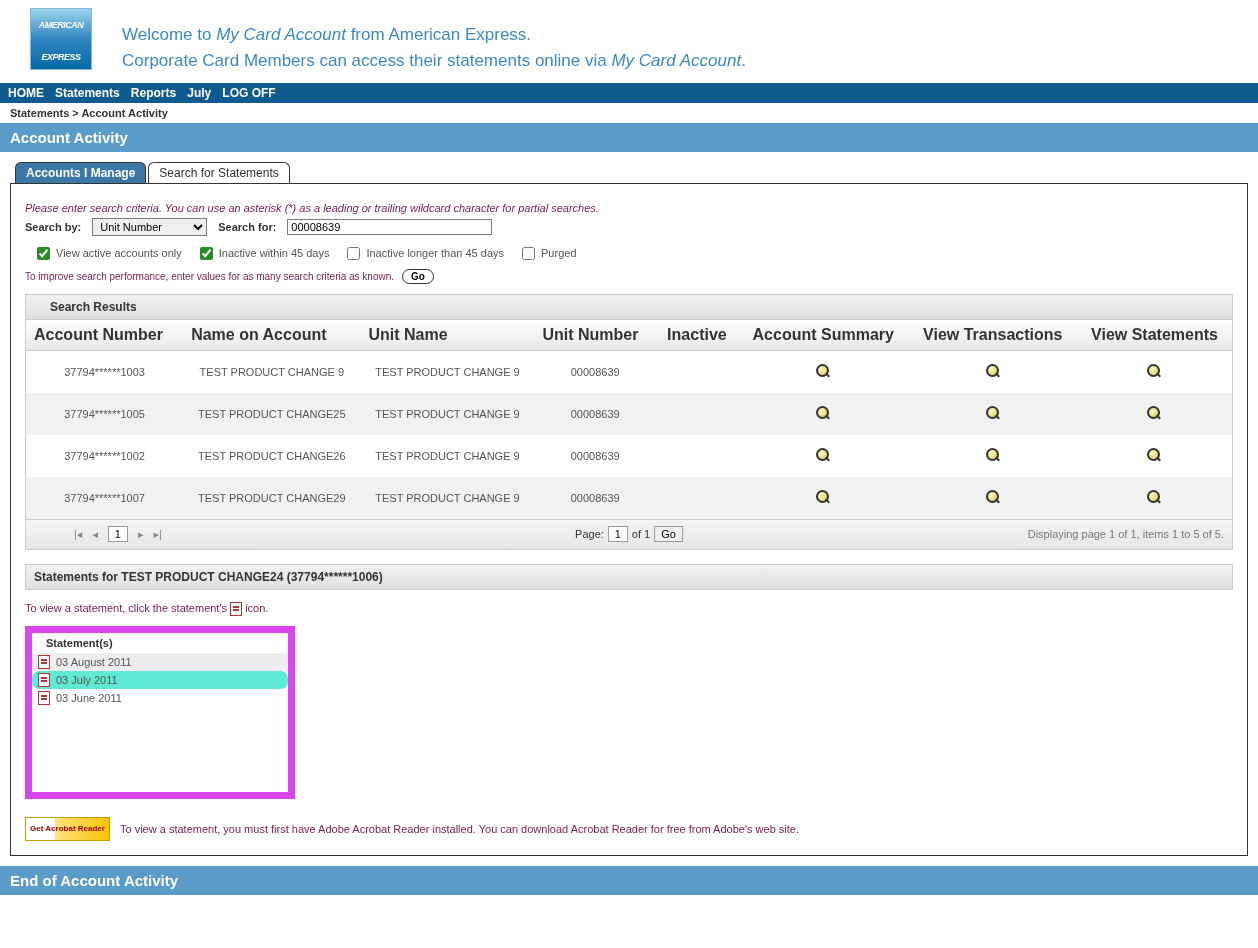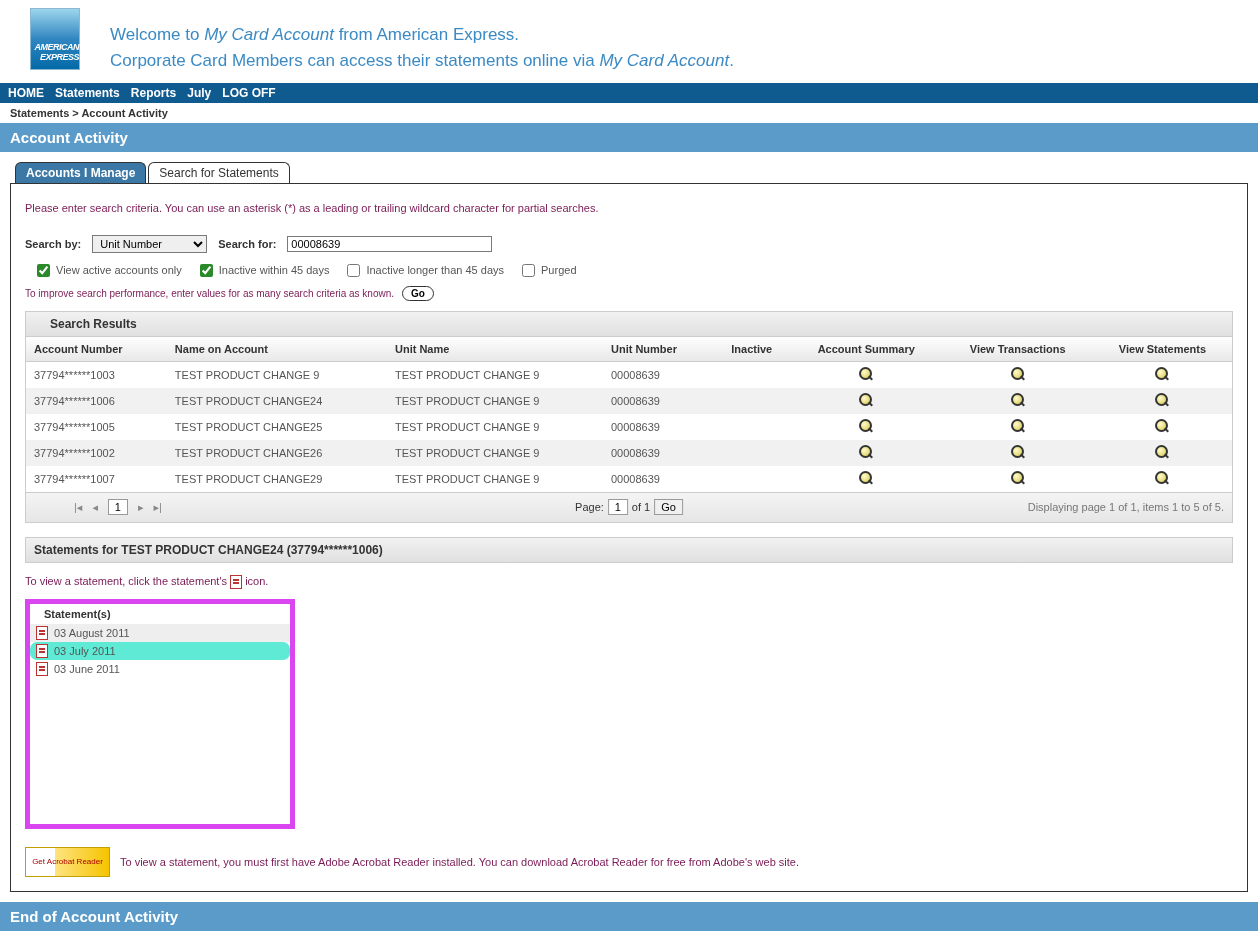--- a/index.html
+++ b/index.html
@@ -10,35 +10,36 @@
     color: #333;
     background: #fff;
   }
   .header-area {
     display: flex;
     align-items: flex-start;
     padding: 8px 8px 8px 30px;
     gap: 30px;
   }
   .brand-logo {
-    width: 50px;
+    width: 62px;
     height: 62px;
     background: linear-gradient(180deg, #9cd6ec 0%, #3186c1 50%, #036aa7 100%);
     border: 1px solid #8CB8D4;
     display: flex;
     flex-direction: column;
     justify-content: flex-end;
-    align-items: flex-end;
+    align-items: center;
     color: #fff;
     font-size: 9px;
     font-weight: bold;
     padding-bottom: 6px;
     line-height: 1.1;
     letter-spacing: -0.5px;
     font-style: italic;
+    gap: 22px;
   }
   .welcome-text {
     color: #3b8ac4;
     font-size: 17px;
     line-height: 1.55;
     padding-top: 14px;
   }
   .welcome-text .italic { font-style: italic; }
   .top-nav {
     background: #0f5a8f;
@@ -78,21 +79,21 @@
     cursor: pointer;
     margin-right: 2px;
   }
   .tab.active { background: #3b78a6; color: #fff; font-weight: bold; }
   .tab.inactive { background: #fff; color: #333; }
   .panel {
     border: 1px solid #333;
     margin: 0 10px 10px 10px;
     padding: 18px 14px 14px 14px;
   }
-  .instr { color: #7a1a55; margin-bottom: 21px; }
+  .instr { color: #7a1a55; margin-bottom: 4px; font-style: italic; }
   .search-row { margin-bottom: 8px; display: flex; align-items: center; gap: 11px; }
   .search-row label { font-weight: bold; }
   .search-row select, .search-row input[type="text"] {
     font-family: inherit;
     font-size: 11px;
     padding: 1px 3px;
     border: 1px solid #7a7a7a;
   }
   .search-row select { width: 115px; }
   .search-row input[type="text"] { width: 205px; }
@@ -115,29 +116,30 @@
     font-weight: bold;
     padding: 5px 24px;
     font-size: 12px;
     border-bottom: 1px solid #ccc;
   }
   table.results { width: 100%; border-collapse: collapse; }
   table.results thead th {
     background: linear-gradient(#fefefe,#e8e8e8);
     text-align: left;
     padding: 6px 8px;
-    font-size: 11px;
+    font-size: 16px;
     font-weight: bold;
     border-bottom: 1px solid #ccc;
   }
   table.results thead th.center { text-align: center; }
   table.results tbody td {
-    padding: 5px 8px;
+    padding: 13px 8px;
     color: #555;
     font-size: 11px;
+    text-align: center;
   }
   table.results tbody tr:nth-child(even) { background: #f1f1f1; }
   td.center { text-align: center; }
   .mag-icon {
     display: inline-block;
     width: 14px; height: 14px;
     position: relative;
     cursor: pointer;
   }
   .mag-icon::before {
@@ -192,47 +194,47 @@
   }
   .pdf-inline::after {
     content: "";
     position: absolute;
     left: 2px; top: 3px;
     width: 6px; height: 2px;
     background: #b33;
     box-shadow: 0 3px 0 #b33;
   }
   .stmt-box {
-    border: 5px solid #d946ef;
+    border: 7px solid #d946ef;
     width: 270px;
-    height: 230px;
+    height: 173px;
     overflow: hidden;
   }
   .stmt-box-title { font-weight: bold; padding: 4px 14px; }
   .stmt-item {
     display: flex;
     align-items: center;
     gap: 6px;
     padding: 2px 6px;
     color: #555;
     cursor: pointer;
   }
   .stmt-item.alt { background: #eee; }
   .stmt-item.sel { background: #5eead4; border-radius: 7px; }
   .acro-row { margin-top: 18px; display: flex; align-items: center; gap: 10px; }
   .acro-badge {
-    width: 85px; height: 30px;
+    width: 85px; height: 24px;
     background: linear-gradient(90deg,#fff 0%,#fff 35%,#ffe380 35%,#f5c400 100%);
     border: 1px solid #bfa100;
     font-size: 9px;
     display: flex;
     align-items: center;
     justify-content: center;
     color: #a00;
-    font-weight: normal;
+    font-weight: bold;
     cursor: pointer;
   }
   .acro-text { color: #7a1a55; }
 </style>
 </head>
 <body>
 
 <div class="header-area">
   <div class="brand-logo">
     <span>AMERICAN</span>
@@ -322,30 +324,20 @@
             <td>37794******1003</td>
             <td>TEST PRODUCT CHANGE 9</td>
             <td>TEST PRODUCT CHANGE 9</td>
             <td>00008639</td>
             <td class="center"></td>
             <td class="center"><span class="mag-icon"></span></td>
             <td class="center"><span class="mag-icon"></span></td>
             <td class="center"><span class="mag-icon"></span></td>
           </tr>
           <tr>
-            <td>37794******1006</td>
-            <td>TEST PRODUCT CHANGE24</td>
-            <td>TEST PRODUCT CHANGE 9</td>
-            <td>00008639</td>
-            <td class="center"></td>
-            <td class="center"><span class="mag-icon"></span></td>
-            <td class="center"><span class="mag-icon"></span></td>
-            <td class="center"><span class="mag-icon"></span></td>
-          </tr>
-          <tr>
             <td>37794******1005</td>
             <td>TEST PRODUCT CHANGE25</td>
             <td>TEST PRODUCT CHANGE 9</td>
             <td>00008639</td>
             <td class="center"></td>
             <td class="center"><span class="mag-icon"></span></td>
             <td class="center"><span class="mag-icon"></span></td>
             <td class="center"><span class="mag-icon"></span></td>
           </tr>
           <tr>

